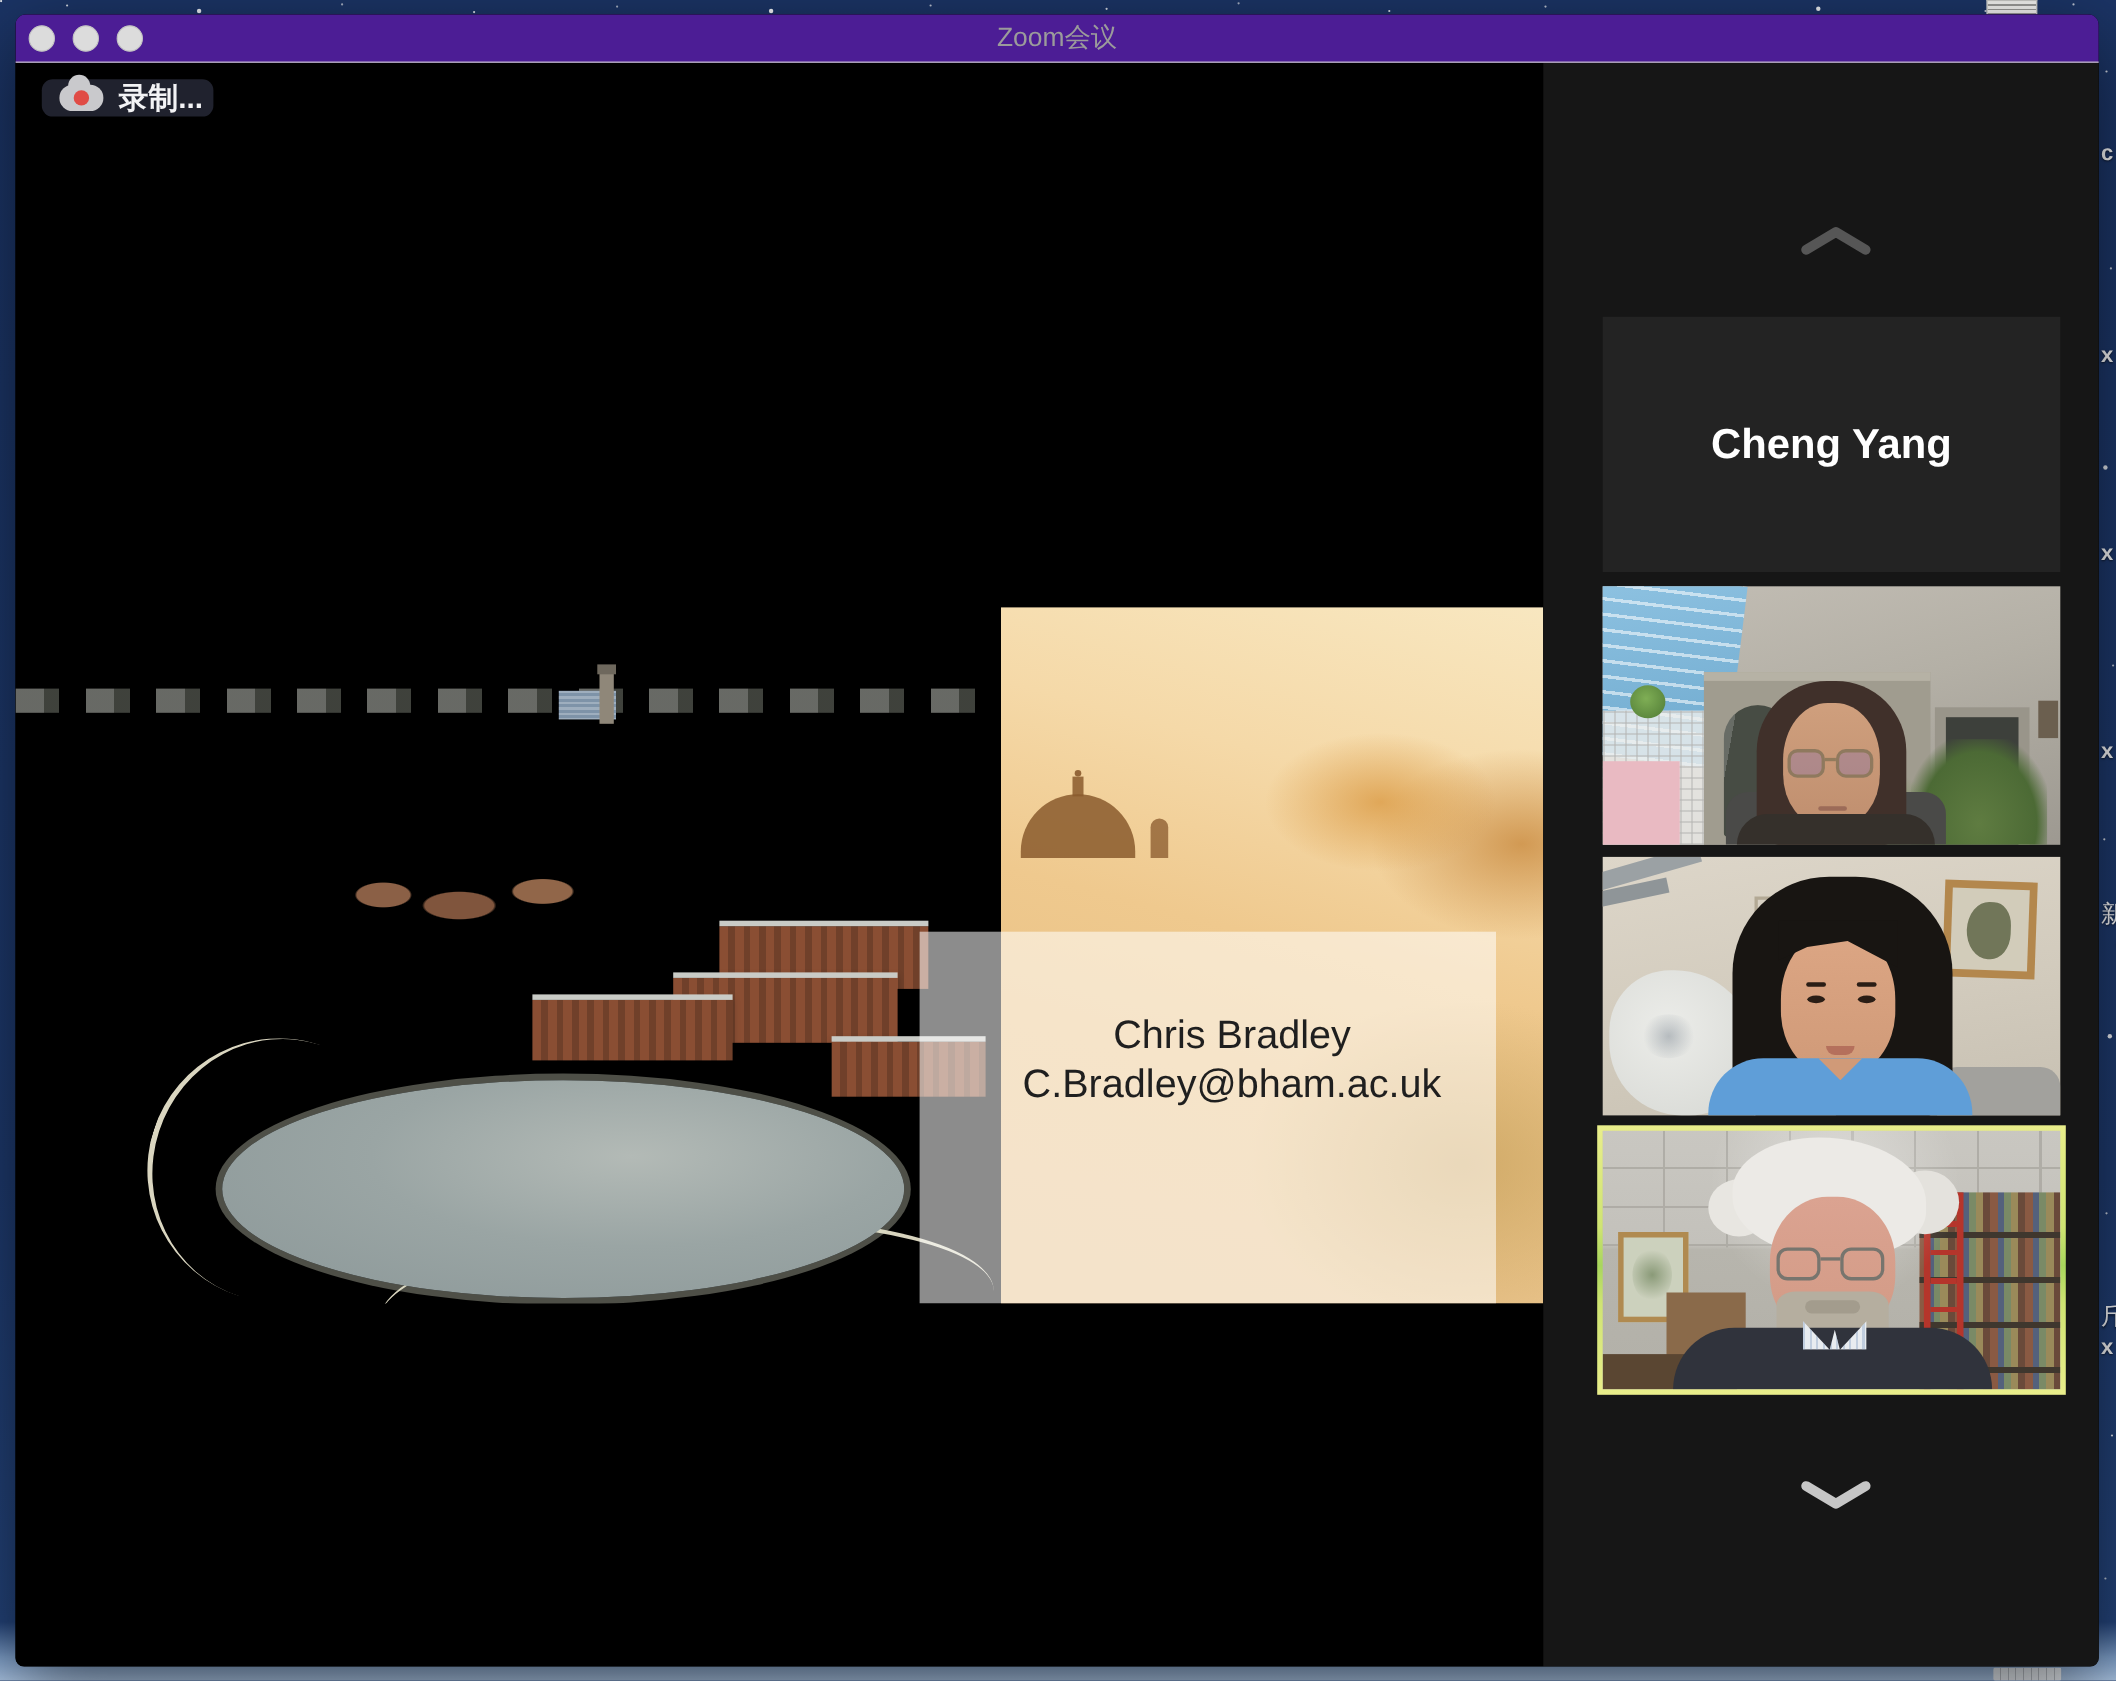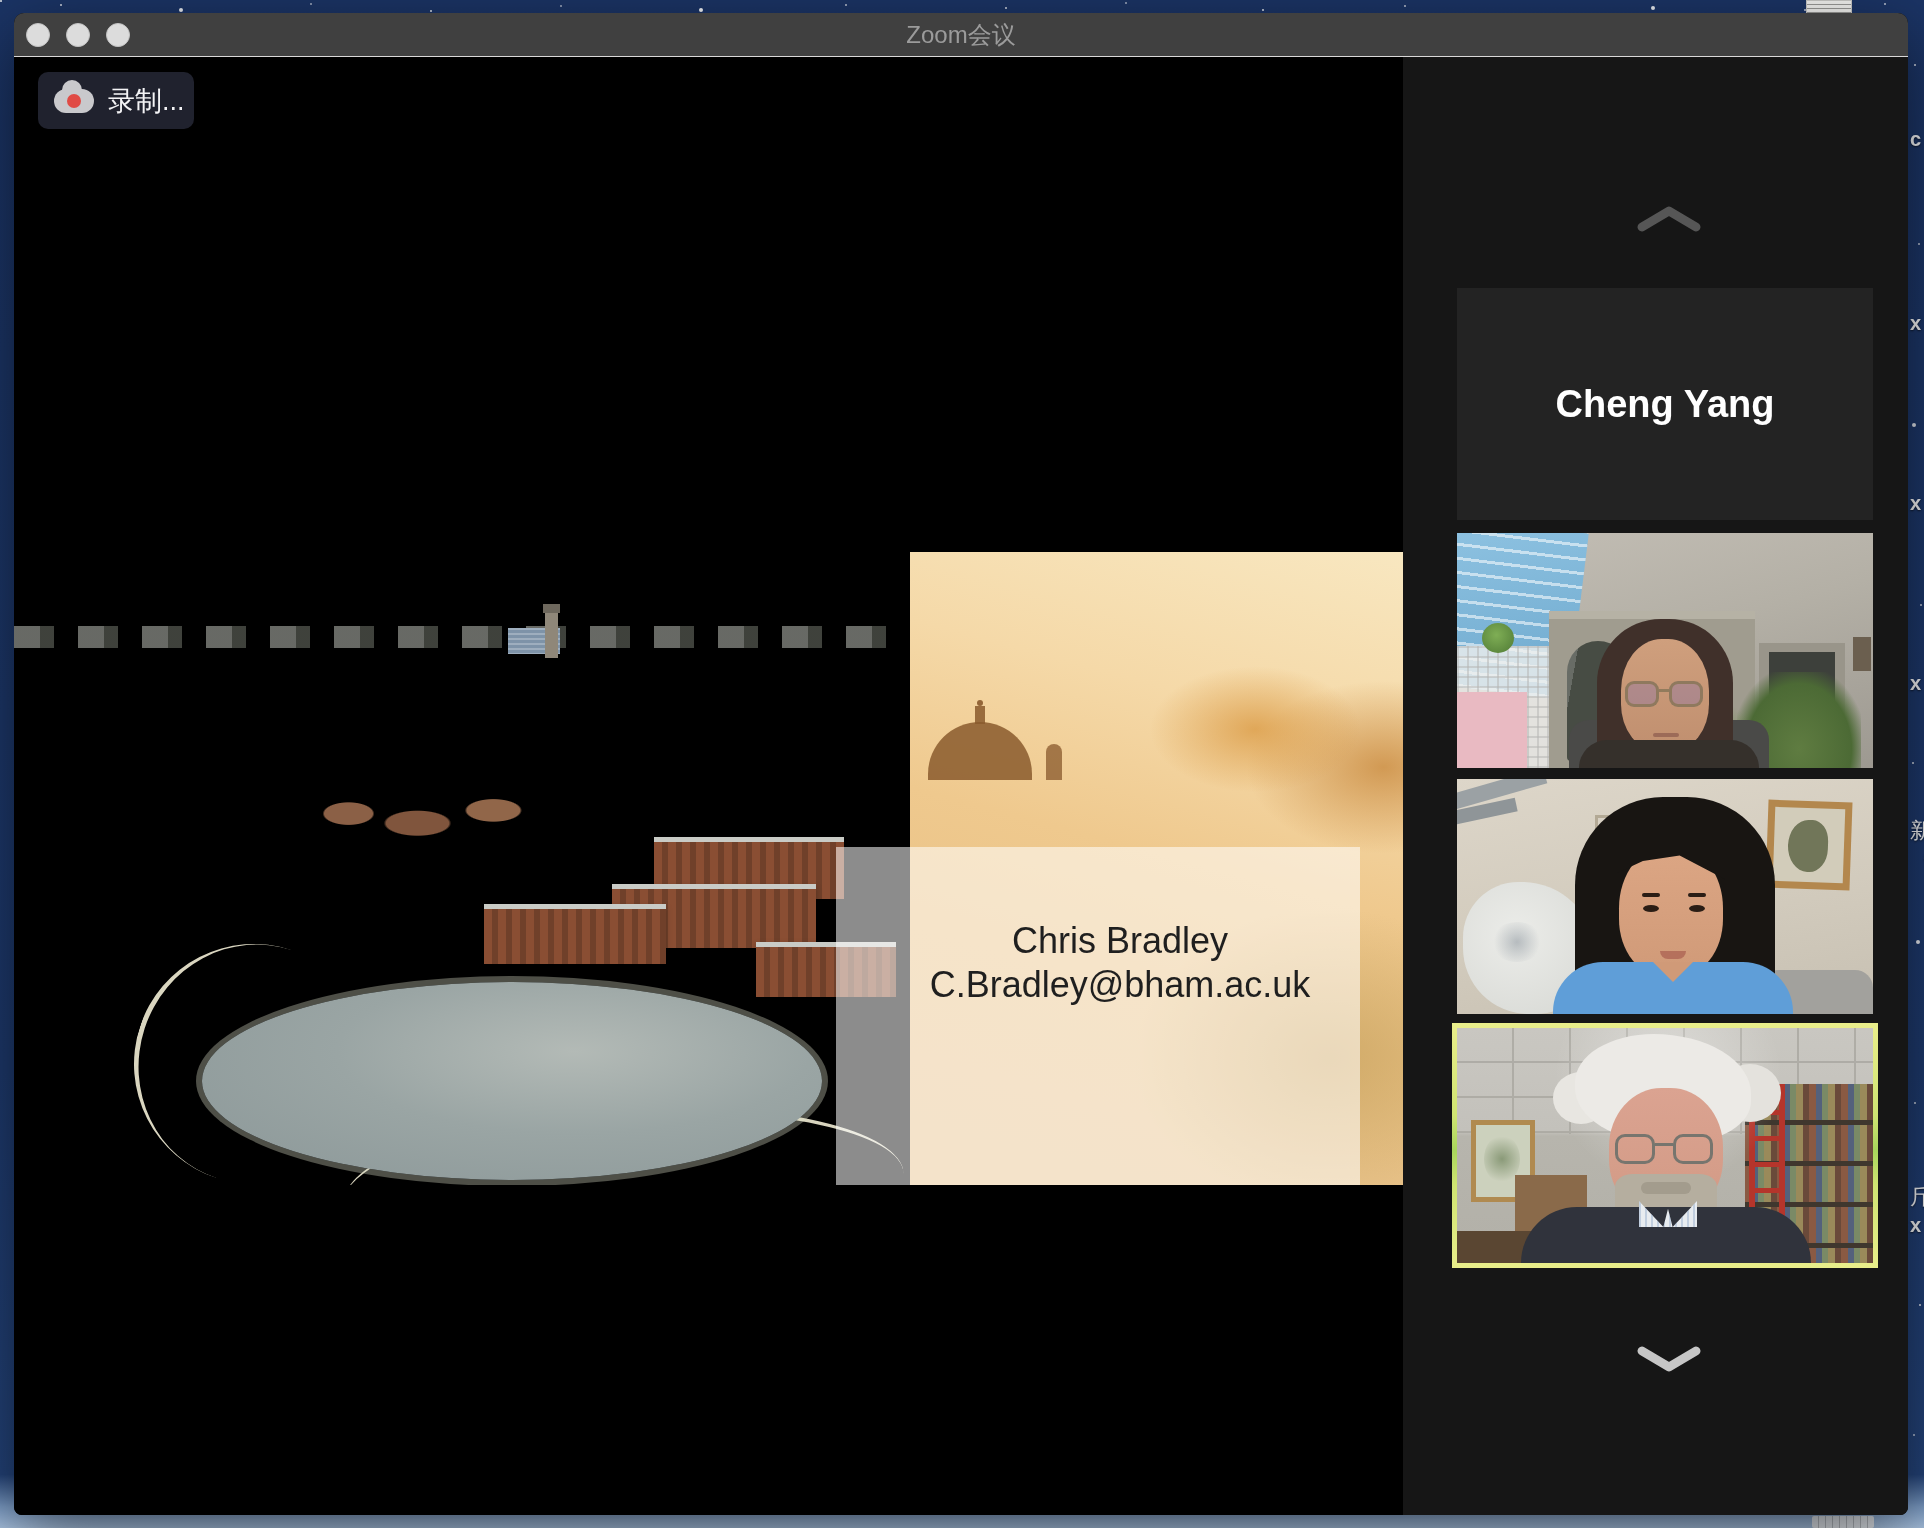--- a/index.html
+++ b/index.html
@@ -22,30 +22,30 @@
   .dicon-bottom{position:absolute;left:1812px;top:1516px;width:62px;height:12px;background:#edf0f4;border-radius:2px;
     background-image:repeating-linear-gradient(90deg,transparent 0 6px,#b9bcc0 6px 7px);opacity:.92;}
   .frag{position:absolute;left:1910px;color:rgba(255,255,255,.95);font-size:20px;font-weight:700;
     text-shadow:0 1px 2px rgba(0,0,0,.6);white-space:nowrap;}
   .frag.cjk{font-size:22px;font-weight:400;}
   .fr0{top:128px}.fr1{top:312px}.fr2{top:492px}.fr3{top:672px}.fr4{top:816px}.fr5{top:844px}.fr6{top:1182px}.fr7{top:1214px}
 
   
   .zwindow{position:absolute;left:14px;top:13px;width:1894px;height:1502px;border-radius:10px 10px 8px 8px;
     overflow:hidden;background:#000;box-shadow:0 22px 70px rgba(0,0,0,.55);}
-  .titlebar{position:absolute;left:0;top:0;width:100%;height:44px;background:#404040;border-bottom:1px solid #d9d8d8;}
+  .titlebar{position:absolute;left:0;top:0;width:100%;height:44px;background:#4c1d95;border-bottom:1px solid #d9d8d8;}
   .tl{position:absolute;top:10px;width:24px;height:24px;border-radius:50%;background:#dcdcdc;border:1px solid #c3c3c3;}
   .tl.close{left:12px}.tl.min{left:52px}.tl.max{left:92px}
   .wtitle{position:absolute;left:0;top:0;width:100%;height:44px;line-height:44px;text-align:center;
     color:#9b9b9b;font-size:24px;}
 
   
   .stage{position:absolute;left:0;top:44px;width:1389px;height:1458px;background:#000;}
-  .record-badge{position:absolute;left:24px;top:15px;width:156px;height:57px;background:#20222e;border-radius:10px;
-    display:flex;align-items:center;padding-left:16px;}
+  .record-badge{position:absolute;left:24px;top:15px;width:156px;height:34px;background:#20222e;border-radius:10px;
+    display:flex;align-items:center;padding-left:16px;font-weight:bold;}
   .cloud{position:relative;width:40px;height:24px;background:#c9c9cc;border-radius:12px;}
   .cloud::before{content:'';position:absolute;top:-9px;left:8px;width:20px;height:20px;background:#c9c9cc;border-radius:50%;}
   .cloud::after{content:'';position:absolute;top:5px;left:13px;width:14px;height:14px;background:#e04b45;border-radius:50%;}
   .record-label{margin-left:14px;color:#f3f3f5;font-size:27px;}
 
   
   .slide{position:absolute;left:0;top:338px;width:1389px;height:790px;}
   .band{position:absolute;left:0;top:0;width:100%;height:157px;background:#9c8a60;}
   .crest{position:absolute;left:61px;top:53px;width:54px;height:76px;
     clip-path:polygon(0 0,100% 0,100% 52%,50% 100%,0 52%);}

